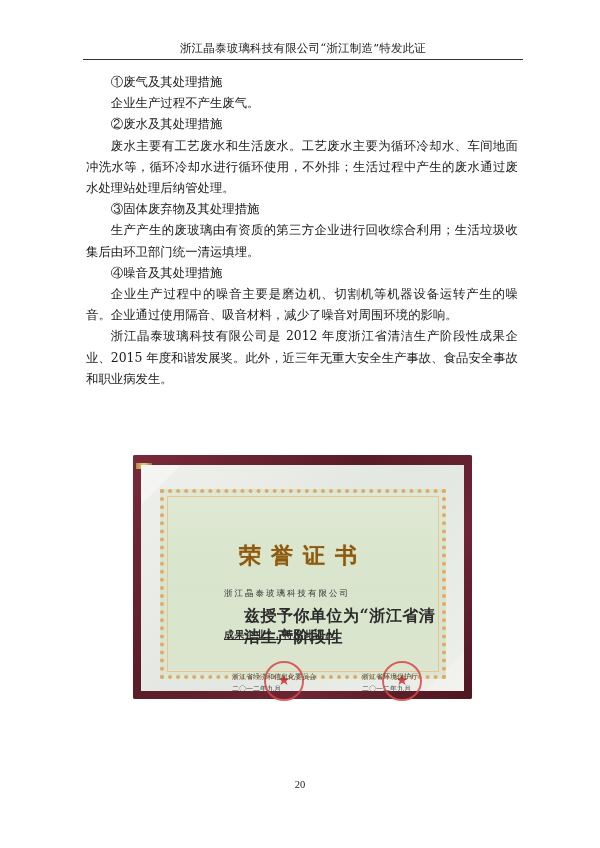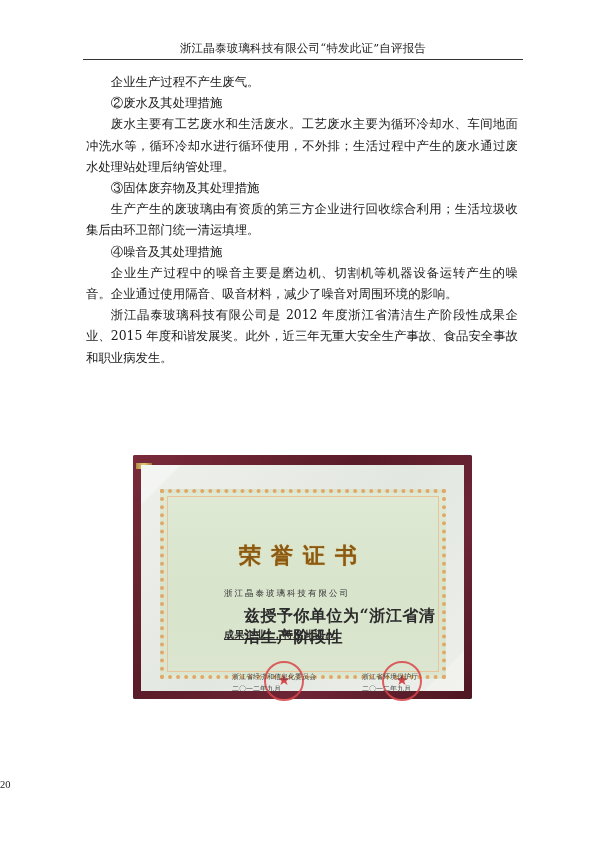--- a/index.html
+++ b/index.html
@@ -192,33 +192,34 @@
       line-height: 16px;
     }
     .seal.left { left: 100px; top: 168px; }
     .seal.right { left: 218px; top: 168px; }
 
     .page-number {
       position: absolute;
       left: 0;
       width: 600px;
       top: 779px;
-      text-align: left;
+      text-align: center;
       font-size: 10.5px;
       color: #222;
       font-family: "Liberation Serif", serif;
     }
   </style>
 </head>
 <body>
 
-<div class="page-header">浙江晶泰玻璃科技有限公司“特发此证”自评报告</div>
+<div class="page-header">浙江晶泰玻璃科技有限公司“浙江制造”特发此证</div>
 <div class="header-rule"></div>
 
 <div class="body-text">
+  <p class="indent">①废气及其处理措施</p>
   <p class="indent">企业生产过程不产生废气。</p>
   <p class="indent">②废水及其处理措施</p>
   <p class="indent">废水主要有工艺废水和生活废水。工艺废水主要为循环冷却水、车间地面冲洗水等，循环冷却水进行循环使用，不外排；生活过程中产生的废水通过废水处理站处理后纳管处理。</p>
   <p class="indent">③固体废弃物及其处理措施</p>
   <p class="indent">生产产生的废玻璃由有资质的第三方企业进行回收综合利用；生活垃圾收集后由环卫部门统一清运填埋。</p>
   <p class="indent">④噪音及其处理措施</p>
   <p class="indent">企业生产过程中的噪音主要是磨边机、切割机等机器设备运转产生的噪音。企业通过使用隔音、吸音材料，减少了噪音对周围环境的影响。</p>
   <p class="indent">浙江晶泰玻璃科技有限公司是 2012 年度浙江省清洁生产阶段性成果企业、2015 年度和谐发展奖。此外，近三年无重大安全生产事故、食品安全事故和职业病发生。</p>
 </div>
 

